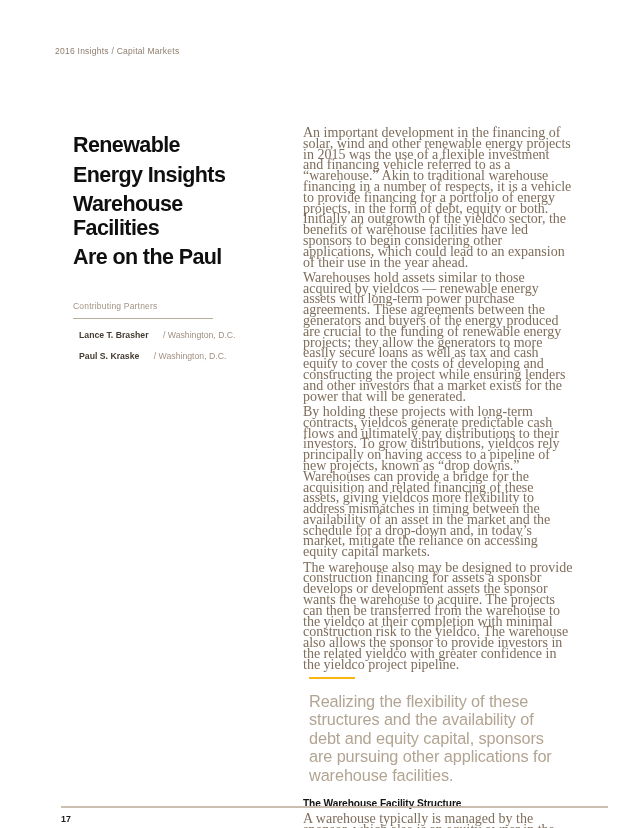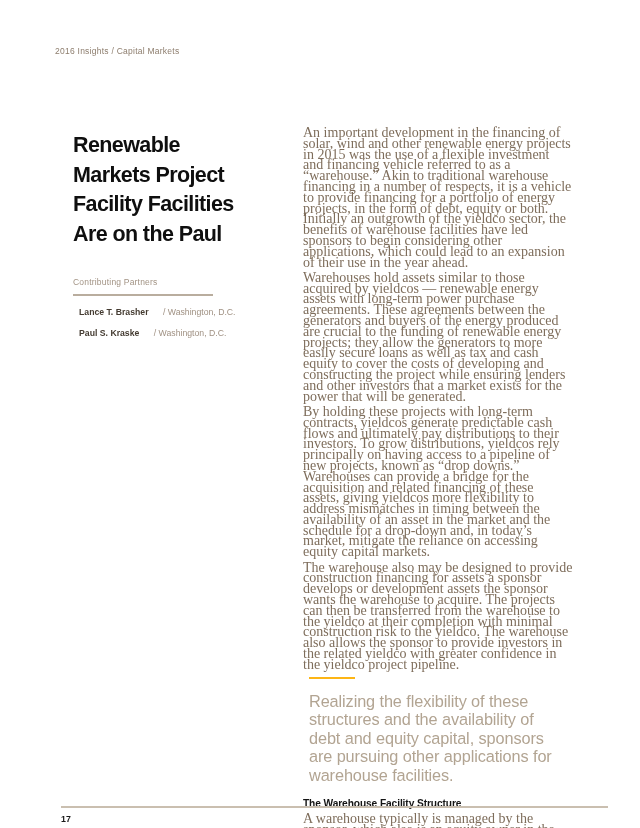--- a/index.html
+++ b/index.html
@@ -85,22 +85,22 @@
 
 <div class="page">
 
   <div class="doc-header">2016 Insights / Capital Markets</div>
 
   <div class="columns">
 
     <div class="col-left">
       <div class="article-title">
         <div>Renewable</div>
-        <div>Markets Project</div>
-        <div>Facility Facilities</div>
+        <div>Energy Insights</div>
+        <div>Warehouse Facilities</div>
         <div>Are on the Paul</div>
       </div>
 
       <div class="contributors">
         <div class="contrib-label">Contributing Partners</div>
         <div class="contrib-rule"></div>
 
         <div class="partner">
           <span class="partner-name">Lance T. Brasher</span><span class="partner-loc"> / Washington, D.C.</span>
         </div>

